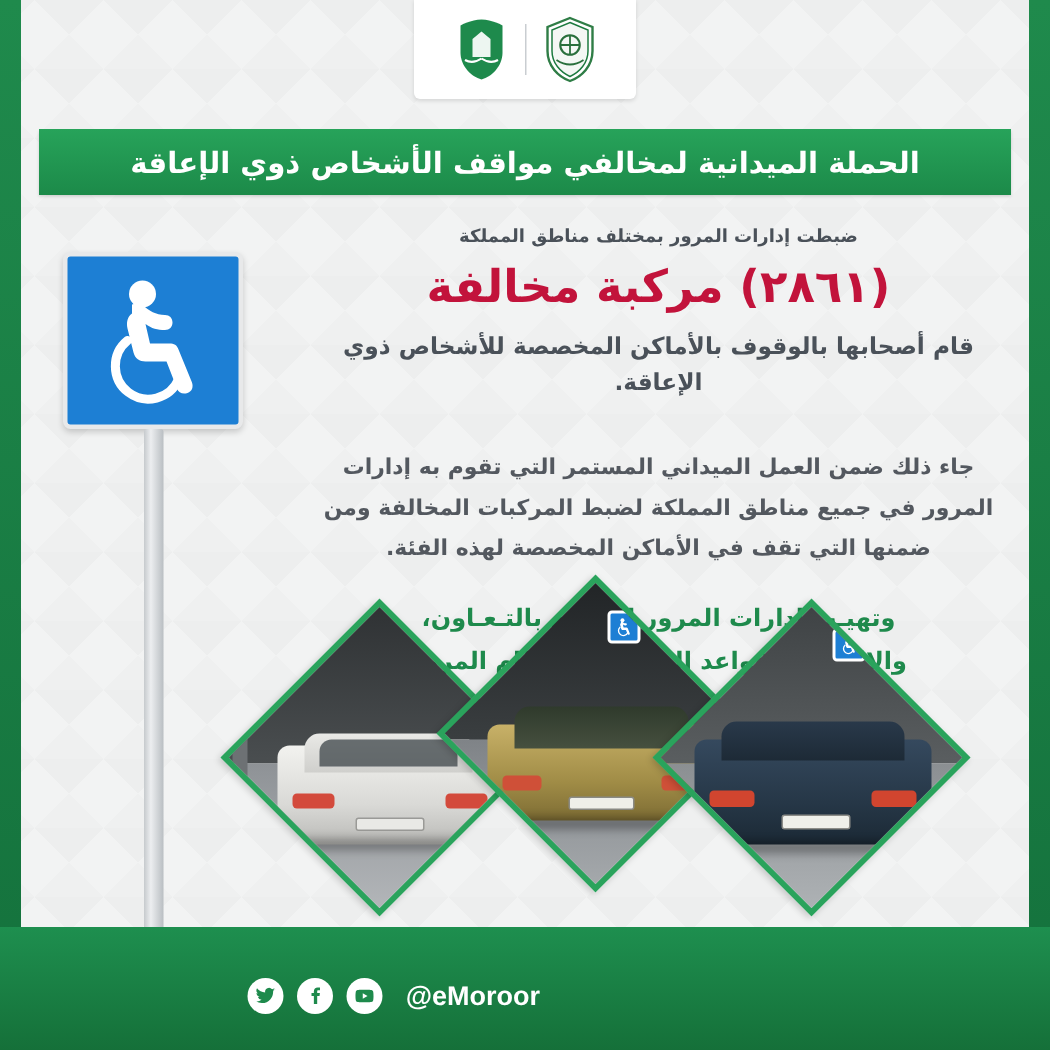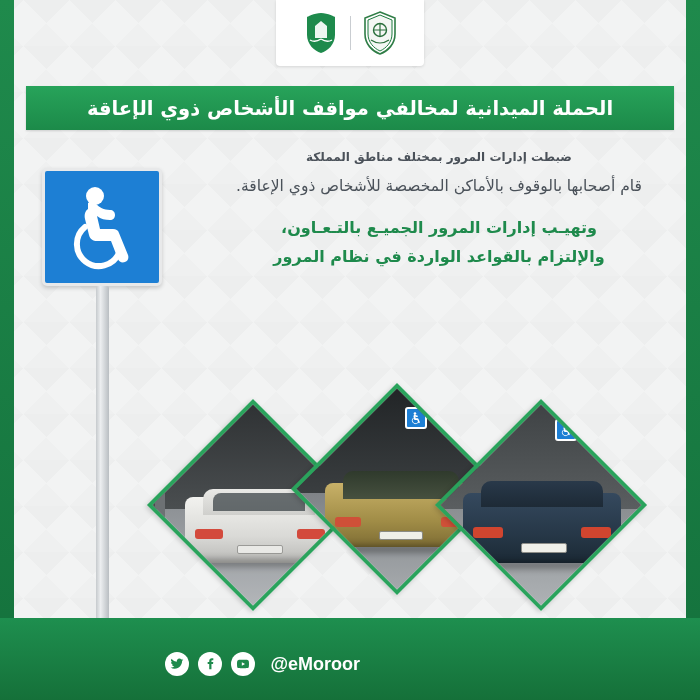--- a/index.html
+++ b/index.html
@@ -85,22 +85,22 @@
   }
   .line-1 {
     font-size: 12px; font-weight: bold; color: #4a5159;
     letter-spacing: 0.1px; margin-bottom: 10px;
   }
   .headline {
     font-size: 30px; font-weight: bold; color: #c2133b;
     margin: 4px 0 10px; letter-spacing: 0.2px;
   }
   .line-2 {
-    font-size: 15.5px; font-weight: normal; color: #4a5159; line-height: 1.55;
-    margin-bottom: 16px;
+    font-size: 15.5px; font-weight: bold; color: #4a5159; line-height: 1.55;
+    margin-bottom: 32px;
   }
   .para {
     font-size: 14.6px; color: #53585f; line-height: 1.85; font-weight: bold;
     margin-bottom: 18px;
   }
   .appeal {
     font-size: 16px; font-weight: bold; color: #1e8a4c; line-height: 1.8;
   }
 
   
@@ -199,21 +199,23 @@
         <path d="M27 26 c-3 2 -4 6 -3 10 l4 16 c1 4 4 6 8 6 h14 l7 18 c1 3 4 4 7 3 3 -1 4 -4 3 -7 l-9 -22 c-1 -3 -3 -4 -6 -4 h-13 l-3 -13 c4 3 8 4 13 4 3 0 5 -2 5 -5 0 -3 -2 -5 -5 -5 -6 0 -11 -3 -14 -6 -2 -2 -5 -2 -8 -1 z" fill="#ffffff"></path>
         <path d="M24 44 a22 22 0 1 0 34 26" fill="none" stroke="#ffffff" stroke-width="6" stroke-linecap="round"></path>
       </svg>
     </div>
     <div class="sign-pole"></div>
     <div class="sign-base"></div>
   </div>
 
   <div class="content">
     <div class="line-1">ضبطت إدارات المرور بمختلف مناطق المملكة</div>
+    <div class="headline">(٢٨٦١) مركبة مخالفة</div>
     <div class="line-2">قام أصحابها بالوقوف بالأماكن المخصصة للأشخاص ذوي الإعاقة.</div>
+    <div class="para">جاء ذلك ضمن العمل الميداني المستمر التي تقوم به إدارات المرور في جميع مناطق المملكة لضبط المركبات المخالفة ومن ضمنها التي تقف في الأماكن المخصصة لهذه الفئة.</div>
     <div class="appeal">
       <div>وتهيـب إدارات المرور الجميـع بالتـعـاون،</div>
       <div>والإلتزام بالقواعد الواردة في نظام المرور</div>
     </div>
   </div>
 
   <div class="photos">
 
     <div class="diamond" id="ph1">
       <div class="inner">

